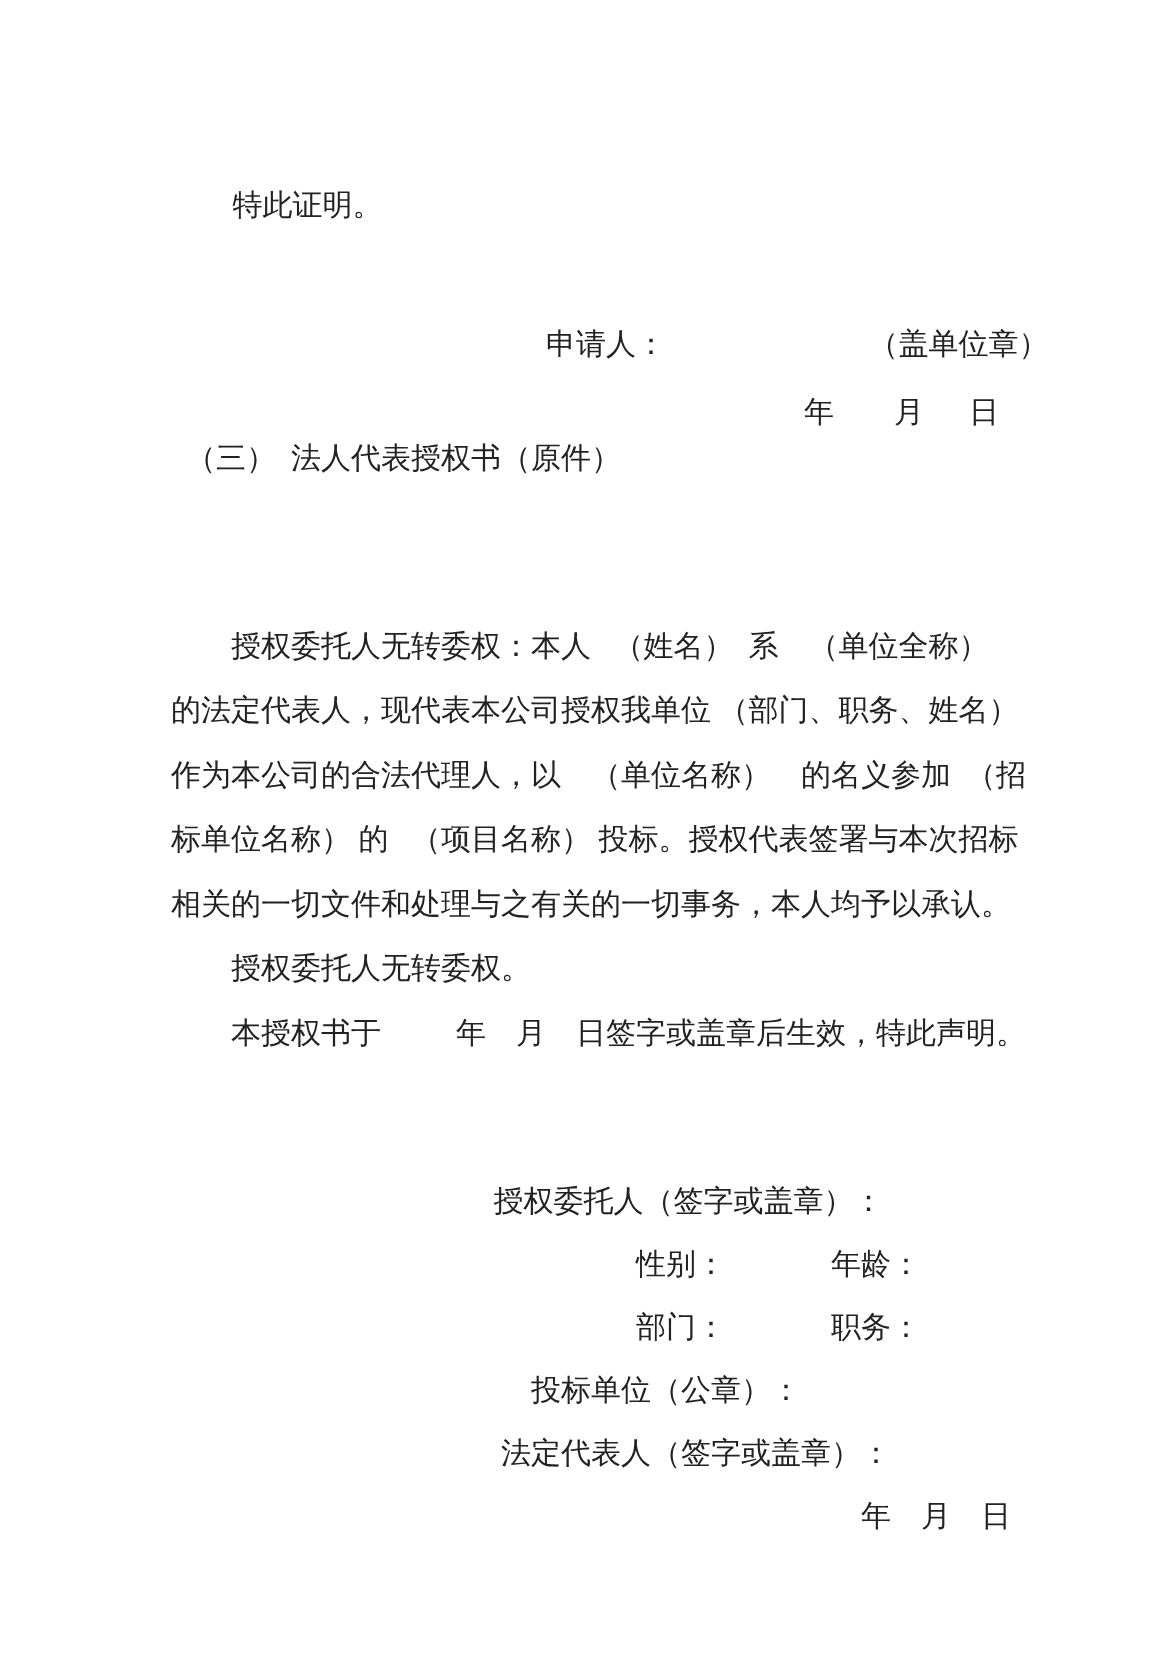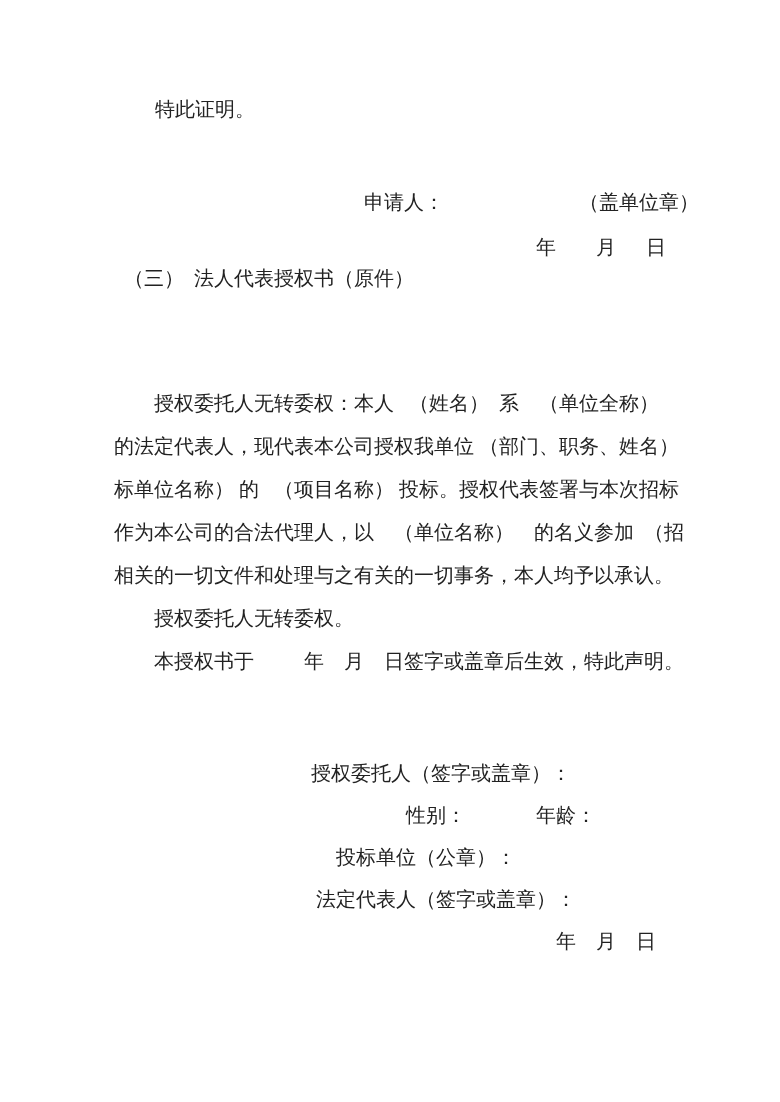--- a/index.html
+++ b/index.html
@@ -3,41 +3,42 @@
 <meta charset="utf-8">
 <style>
   html,body{margin:0;padding:0;background:#ffffff;}
   .page{
     position:relative;
     width:780px;height:1000px;
     background:#ffffff;
     color:var(--ink,#222222);
     font-family:"Liberation Serif","DejaVu Serif",serif;
     overflow:hidden;
+    margin-top:28px;
   }
   .abs{position:absolute;}
   .line{
     height:43px;line-height:43px;
     font-size:20px;white-space:pre;
   }
   .u{
     text-decoration-thickness:1.3px;
     text-underline-offset:5px;
   }
   #closing-statement{top:96px;left:155px;font-size:20px;line-height:26px;}
   #applicant-sign-line{top:181px;left:364px;}
   #applicant-date-line{top:226px;right:114px;text-align:right;}
   #section-heading{top:264px;left:124px;font-size:20px;line-height:28px;white-space:pre;}
   #doc-title{
     top:341px;left:0;width:100%;
     text-align:center;font-size:21px;font-weight:bold;
     letter-spacing:10px;text-indent:24px;line-height:30px;
   }
   #authorization-body{top:382px;left:114px;width:560px;}
-  #signature-block{top:752px;right:124px;text-align:right;}
+  #signature-block{top:752px;right:106px;text-align:right;}
   #signature-block .line{height:42px;line-height:42px;}
   #watermark{
     top:1046px;right:56px;
     display:flex;align-items:center;gap:1px;
     color:var(--wm,#b3b3b3);
     font-family:"Liberation Sans","DejaVu Sans",sans-serif;
     font-size:21px;letter-spacing:1.5px;line-height:34px;
   }
   #watermark svg{display:block;}
 </style>
@@ -51,30 +52,31 @@
   <div id="applicant-sign-line" class="abs line"><span>申请人：</span><span class="u">                          </span><span> （盖单位章）</span></div>
 
   <div id="applicant-date-line" class="abs line"><span class="u">           </span><span>年</span><span class="u">        </span><span>月</span><span class="u">      </span><span>日</span></div>
 
   <div id="section-heading" class="abs">（三）  法人代表授权书（原件）</div>
 
 
   <div id="authorization-body" class="abs">
       <div class="line"><span>        授权委托人无转委权：本人</span><span class="u">   （姓名）  </span><span>系</span><span class="u">    （单位全称）        </span></div>
       <div class="line"><span>的法定代表人，现代表本公司授权我单位</span><span class="u"> （部门、职务、姓名）    </span></div>
+      <div class="line"><span>作为本公司的合法代理人，以</span><span class="u">    （单位名称）    </span><span>的名义参加</span><span class="u">  （招</span></div>
       <div class="line"><span class="u">标单位名称） </span><span>的</span><span class="u">   （项目名称） </span><span>投标。授权代表签署与本次招标</span></div>
-      <div class="line"><span>作为本公司的合法代理人，以</span><span class="u">    （单位名称）    </span><span>的名义参加</span><span class="u">  （招</span></div>
       <div class="line"><span>相关的一切文件和处理与之有关的一切事务，本人均予以承认。</span></div>
       <div class="line"><span>        授权委托人无转委权。</span></div>
       <div class="line"><span>        本授权书于</span><span class="u">          </span><span>年</span><span class="u">    </span><span>月</span><span class="u">    </span><span>日签字或盖章后生效，特此声明。</span></div>
     </div>
 
   <div id="signature-block" class="abs">
       <div class="line"><span>授权委托人（签字或盖章）：</span><span class="u">                 </span></div>
       <div class="line"><span>性别：</span><span class="u">            </span><span>  年龄：</span><span class="u">            </span></div>
+      <div class="line"><span>部门：</span><span class="u">            </span><span>  职务：</span><span class="u">            </span></div>
       <div class="line"><span>投标单位（公章）：</span><span class="u">                            </span></div>
       <div class="line"><span>法定代表人（签字或盖章）：</span><span class="u">                </span></div>
       <div class="line"><span class="u">        </span><span>年</span><span class="u">    </span><span>月</span><span class="u">    </span><span>日</span></div>
     </div>
 
   <div id="watermark" class="abs">
     <span>
       <svg width="32" height="28" viewBox="0 0 40 34" aria-hidden="true">
         <g fill="var(--wm,#b3b3b3)">
           <ellipse cx="15" cy="13" rx="13.5" ry="11.5"></ellipse>

